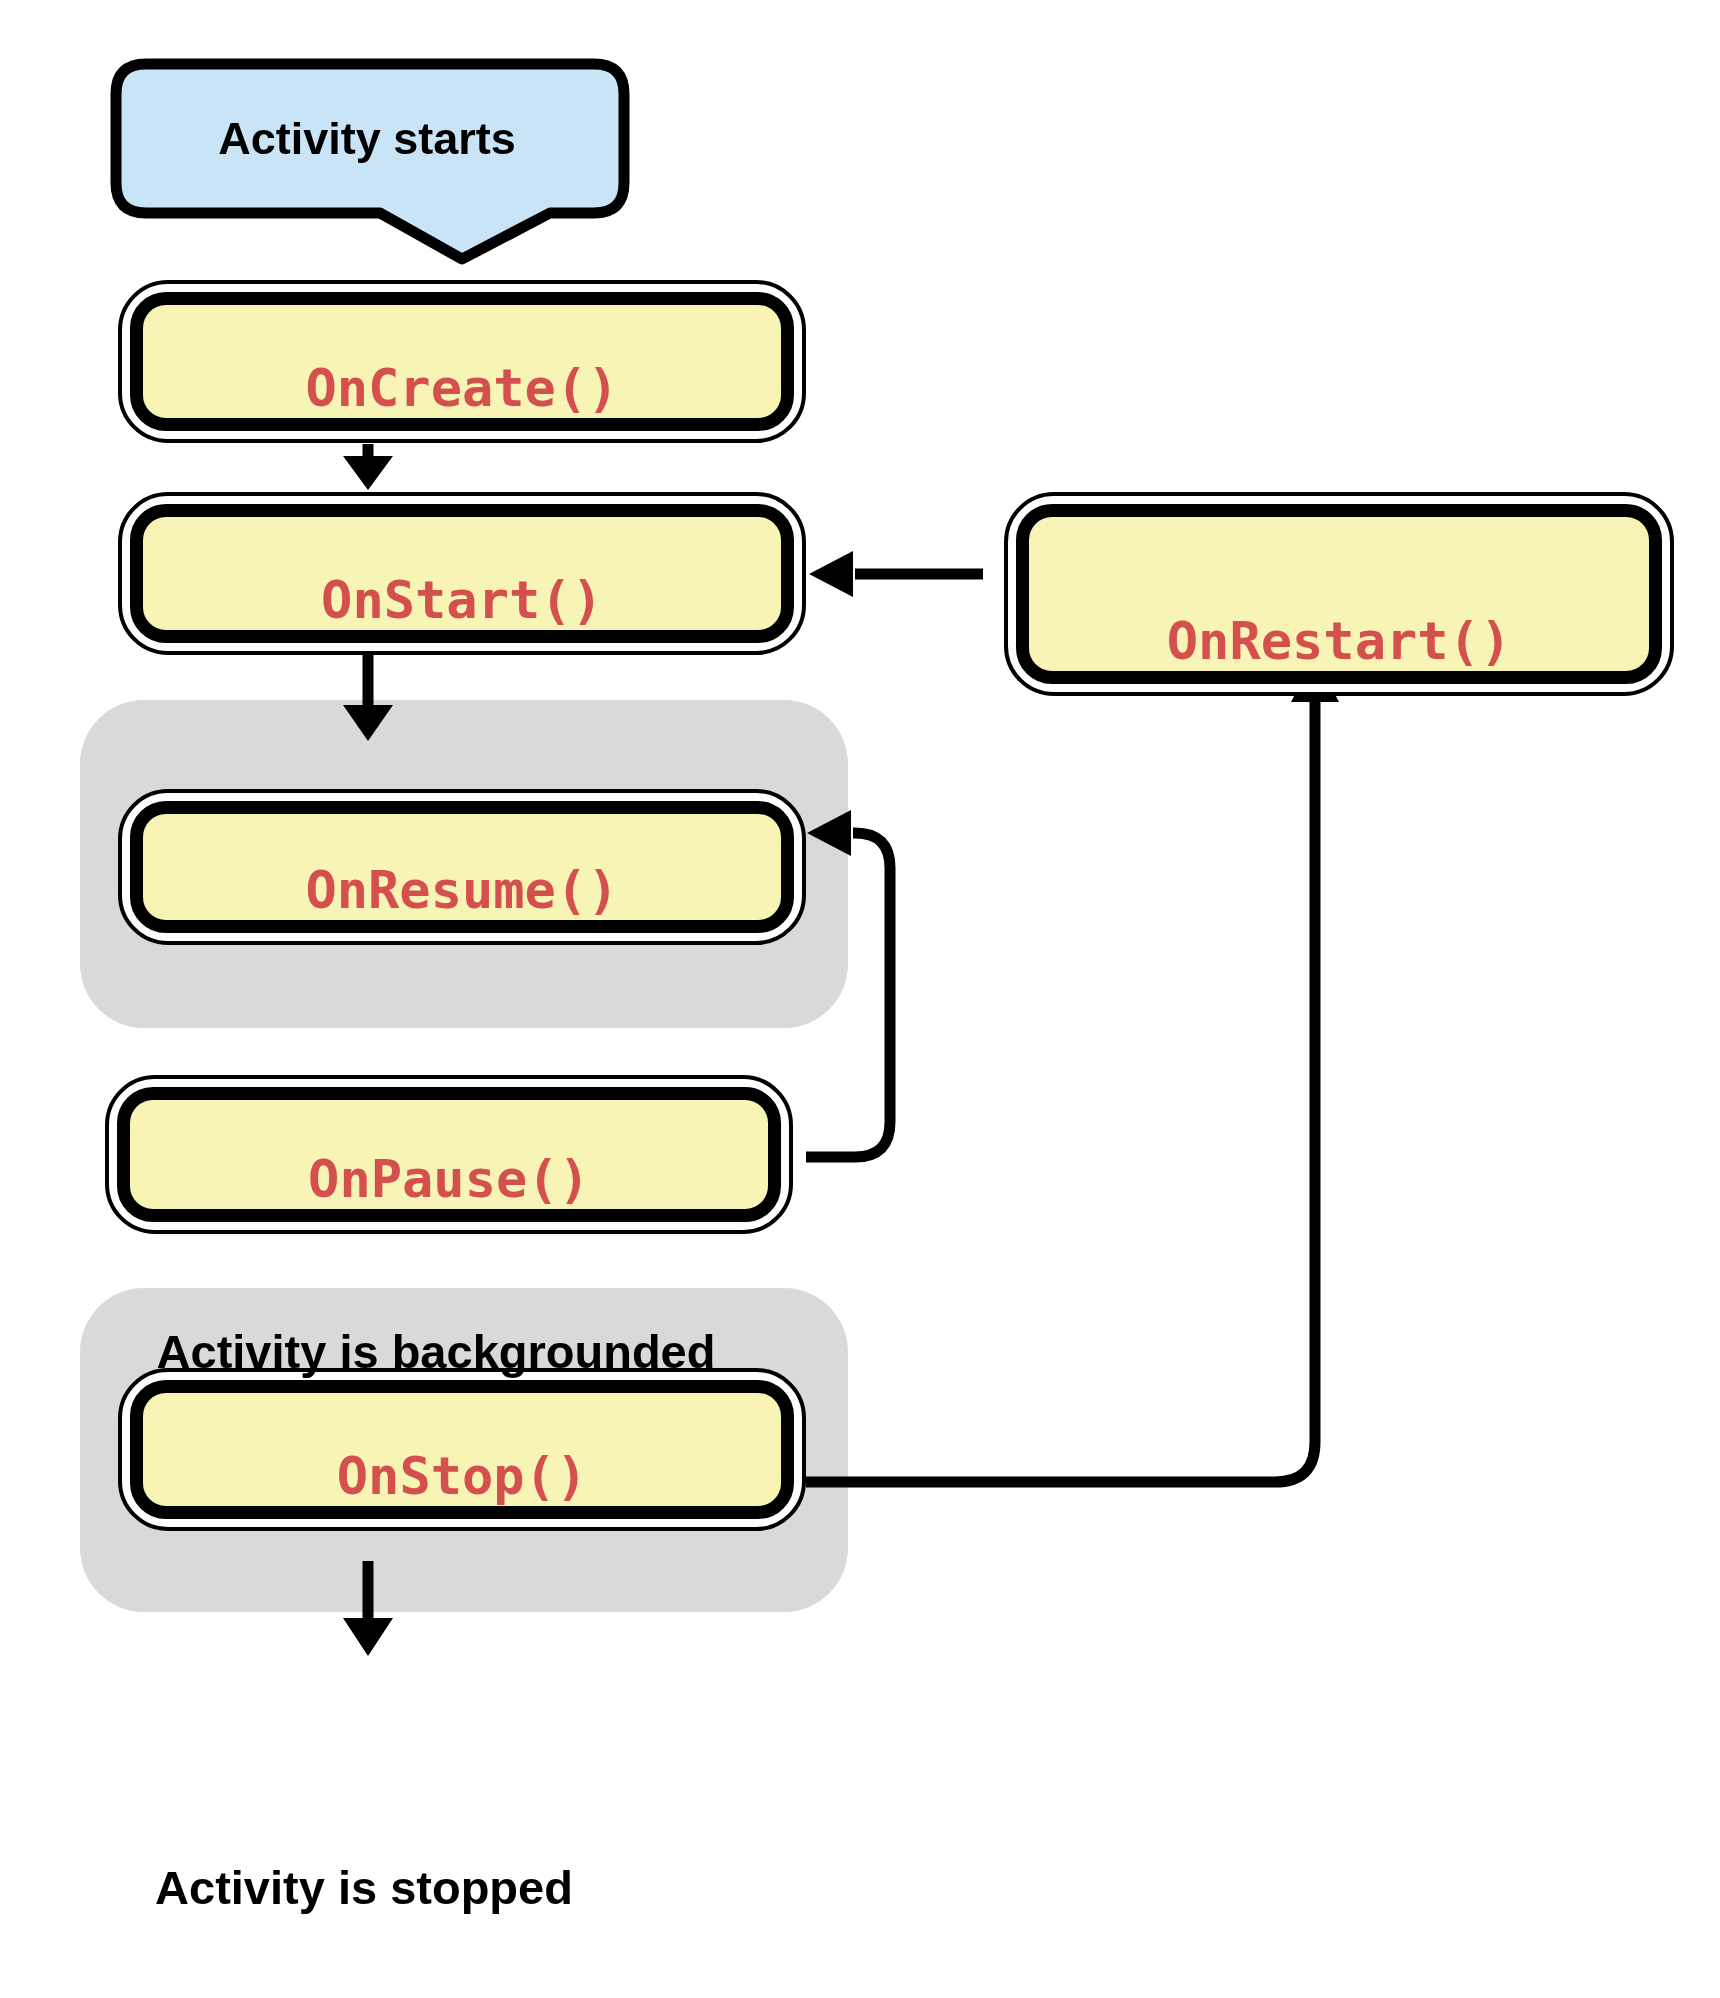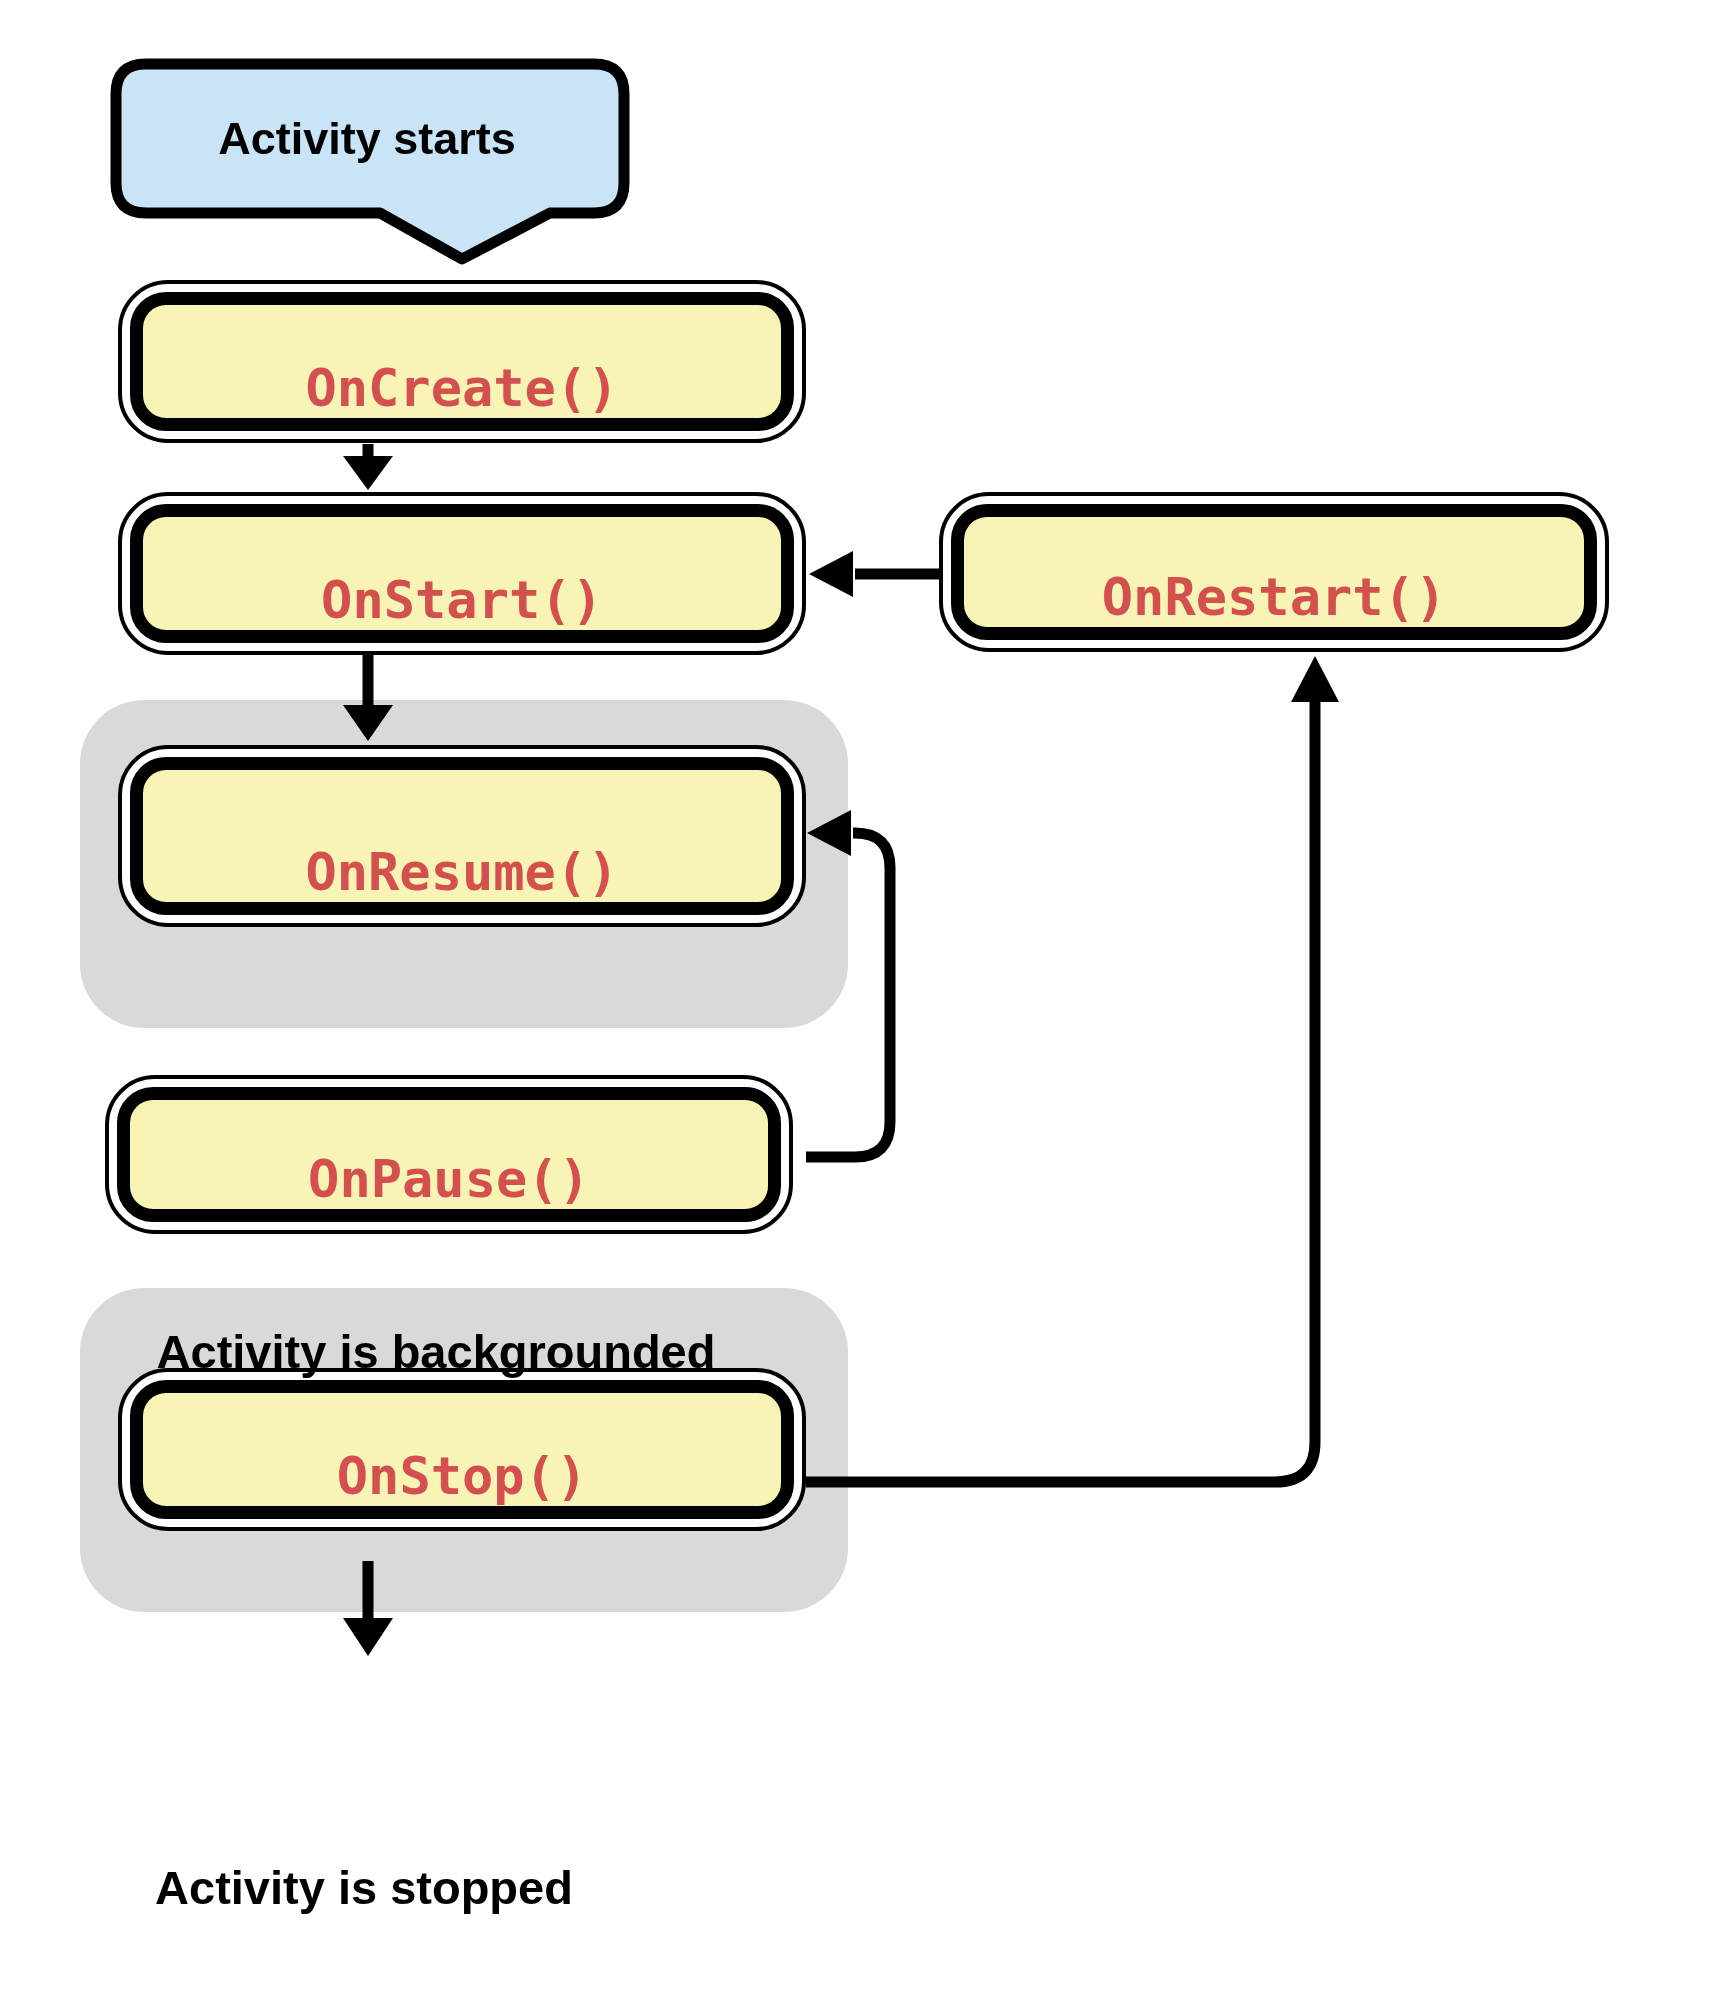--- a/index.html
+++ b/index.html
@@ -125,40 +125,40 @@
       <span class="node-label">OnCreate()</span>
     </div>
   </div>
 
   <div class="node" style="left:118px; top:492px; width:688px; height:163px;">
     <div class="node-inner">
       <span class="node-label">OnStart()</span>
     </div>
   </div>
 
-  <div class="node" style="left:118px; top:745px; width:688px; height:182px;">
+  <div class="node" style="left:118px; top:789px; width:688px; height:156px;">
     <div class="node-inner">
       <span class="node-label">OnResume()</span>
     </div>
   </div>
 
   <div class="node" style="left:105px; top:1075px; width:688px; height:159px;">
     <div class="node-inner">
       <span class="node-label">OnPause()</span>
     </div>
   </div>
 
   <div class="node" style="left:118px; top:1368px; width:688px; height:163px;">
     <div class="node-inner">
       <span class="node-label">OnStop()</span>
     </div>
   </div>
 
 
-  <div class="node" style="left:939px; top:492px; width:670px; height:160px;">
+  <div class="node" style="left:1004px; top:492px; width:670px; height:204px;">
     <div class="node-inner">
       <span class="node-label">OnRestart()</span>
     </div>
   </div>
 
 
   <div class="caption" style="left:136px; top:1324px; width:600px;">Activity is backgrounded</div>
 
   <div class="caption" style="left:114px; top:1860px; width:500px;">Activity is stopped</div>
 

